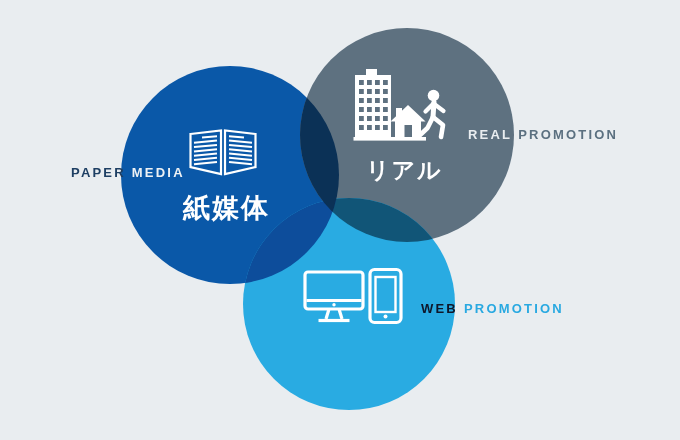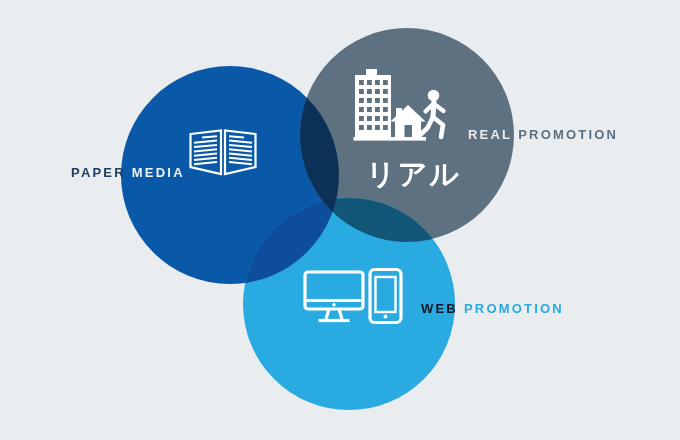--- a/index.html
+++ b/index.html
@@ -15,21 +15,21 @@
     font-weight:700;font-size:13px;letter-spacing:2.2px;white-space:nowrap;
   }
   .label-paper-media{left:63px;top:165px;padding-left:8px;}
   .label-real-promotion{left:468px;top:127px;}
   .label-web-promotion{left:421px;top:301px;}
   .jp{
     position:absolute;color:#ffffff;font-weight:700;white-space:nowrap;
     letter-spacing:2px;
   }
   .jp-paper{left:183px;top:190px;font-size:27px;}
-  .jp-real{left:366px;top:155px;font-size:29px;}
+  .jp-real{left:366px;top:155px;font-size:23px;}
   .jp-web{left:318px;top:334px;font-size:24px;}
 </style>
 </head>
 <body>
 
 <div class="stage">
 
   <svg width="680" height="440" viewBox="0 0 680 440">
     <defs>
       <clipPath id="clip-gray">
@@ -143,15 +143,16 @@
   <div class="label label-real-promotion">
     <span style="color:#e9edf0">REAL</span>
     <span style="color:#5b7080">PROMOTION</span>
   </div>
 
   <div class="label label-web-promotion">
     <span style="color:#0f172a">WEB</span>
     <span style="color:#29a9e1">PROMOTION</span>
   </div>
 
+  <div class="jp jp-paper">紙媒体</div>
   <div class="jp jp-real">リアル</div>
 
 </div>
 
 </body></html>

